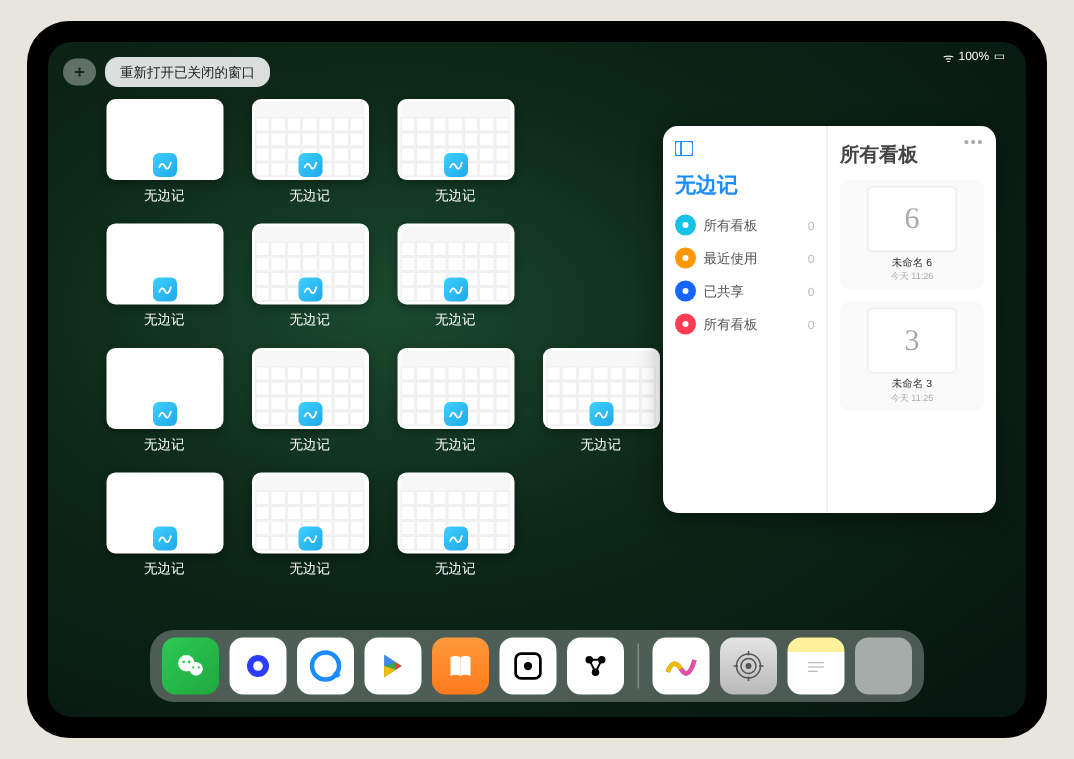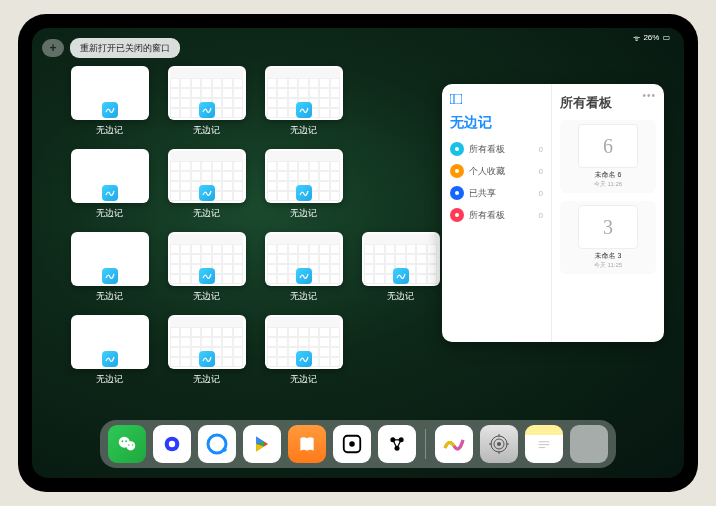--- a/index.html
+++ b/index.html
@@ -177,21 +177,21 @@
 .di-folder .m { border-radius: 3px; }
 </style>
 </head>
 <body>
 
 <div class="ipad">
   <div class="screen">
 
     <div class="statusbar">
       <span>ᯤ</span>
-      <span>26%</span>
+      <span>100%</span>
       <span>▭</span>
     </div>
 
     <div class="topbar">
       <div class="plus-btn">+</div>
       <div class="reopen-btn">重新打开已关闭的窗口</div>
     </div>
 
     <div class="expose" id="expose">
         <div class="app-window">
@@ -609,21 +609,21 @@
               </div>
               <span>所有看板</span>
               <span class="cat-count">0</span>
             </div>
             <div class="cat">
               <div class="cat-icon" style="background: rgb(255, 152, 0);">
                 <svg viewBox="0 0 8 8">
                   <circle cx="4" cy="4" r="2"></circle>
                 </svg>
               </div>
-              <span>个人收藏</span>
+              <span>最近使用</span>
               <span class="cat-count">0</span>
             </div>
             <div class="cat">
               <div class="cat-icon" style="background: rgb(21, 101, 255);">
                 <svg viewBox="0 0 8 8">
                   <circle cx="4" cy="4" r="2"></circle>
                 </svg>
               </div>
               <span>已共享</span>
               <span class="cat-count">0</span>

